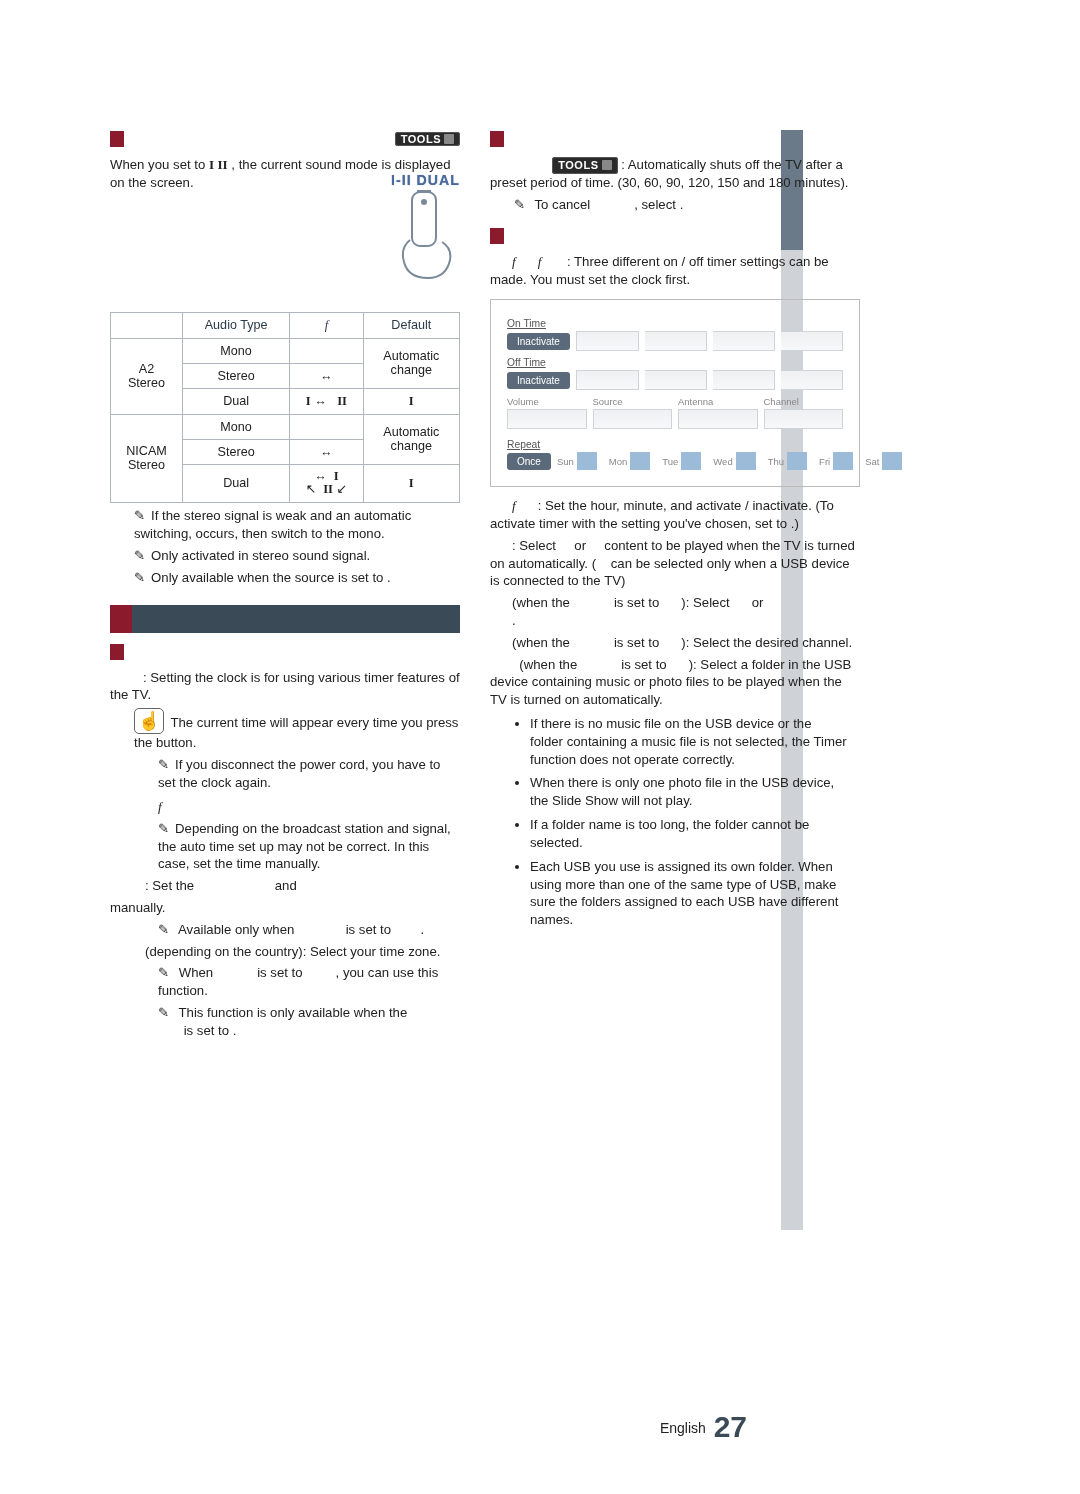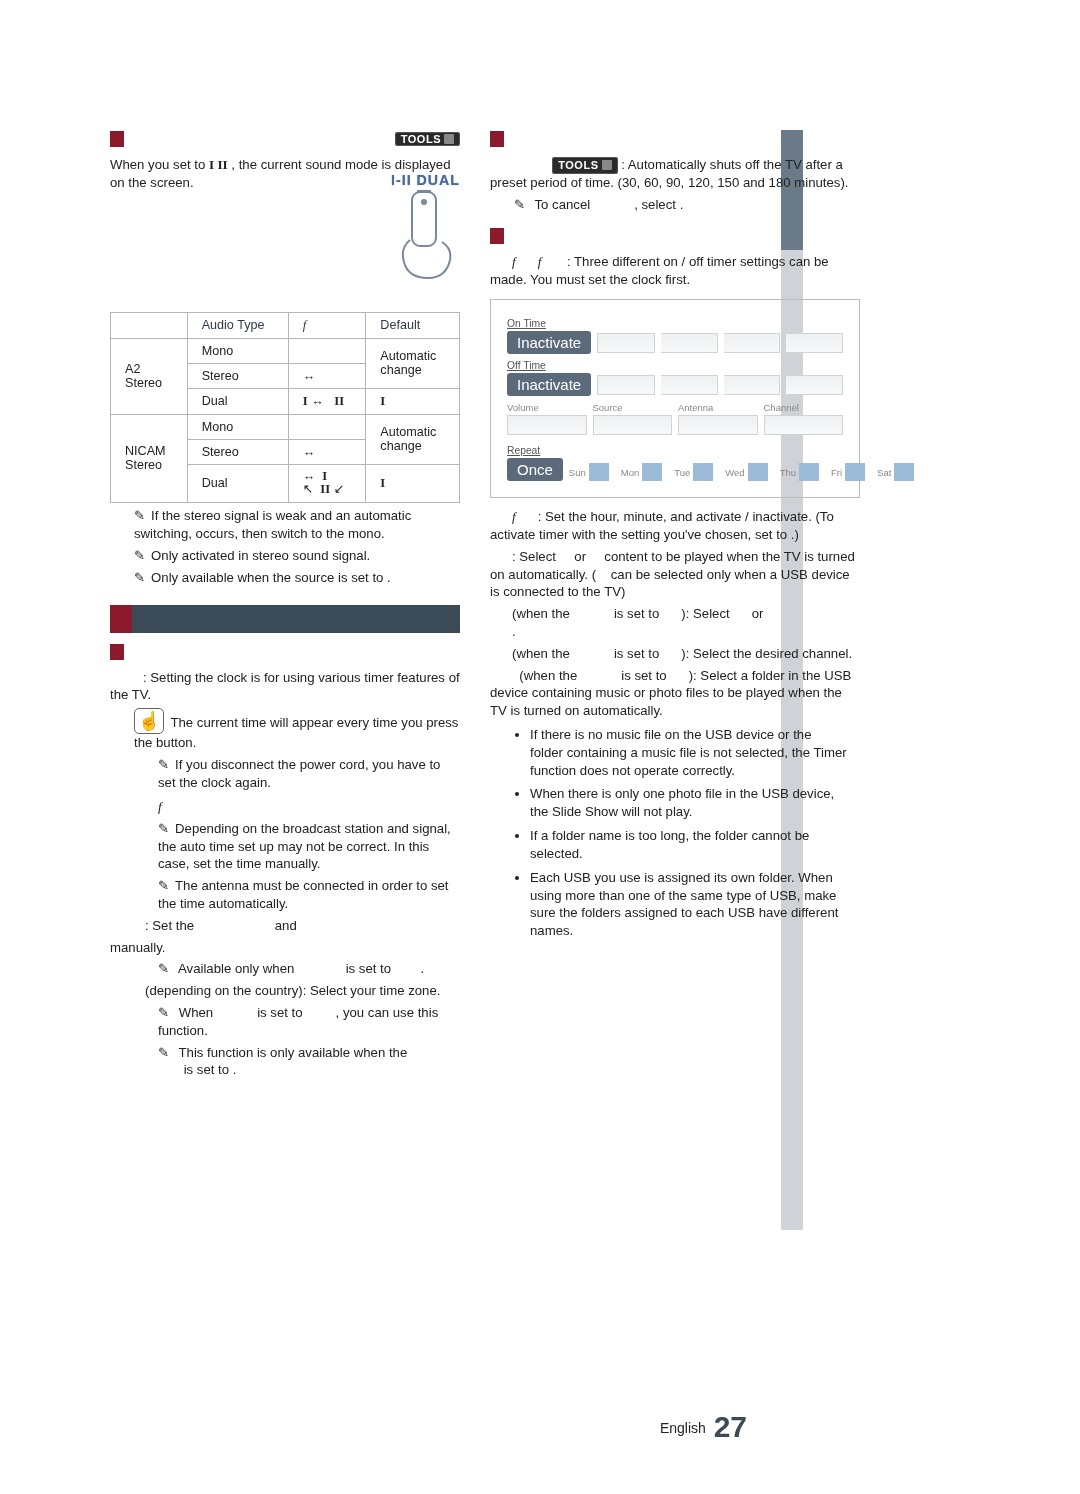--- a/index.html
+++ b/index.html
@@ -11,34 +11,34 @@
 .sq { width:14px; height:16px; background:var(--red); }
 .hdrbar h3 { margin:0; font-size:16px; flex:1; color:transparent; } 
 .tools { display:inline-flex; align-items:center; background:#2a2a2a; color:#fff; border-radius:3px; padding:1px 6px; font-size:11px; font-weight:bold; letter-spacing:.5px; box-shadow:inset 0 0 0 1px #555; }
 .tools::after { content:""; width:10px; height:10px; margin-left:3px; background:#888; border-radius:1px; }
 p, li { font-size:13.2px; line-height:1.35; margin:4px 0; }
 .indent { margin-left:24px; }
 .indent2 { margin-left:48px; }
 .note::before { content:"✎"; display:inline-block; margin-right:6px; }
 .hand-ic::before { content:"☝"; display:inline-block; font-size:18px; border:1px solid #666; border-radius:5px; padding:0 3px; margin-right:6px; }
 table.audio { border-collapse:collapse; width:100%; font-size:12.6px; margin-top:6px; }
-table.audio th, table.audio td { border:1px solid var(--line); padding:5px 14px; text-align:left; }
+table.audio th, table.audio td { border:1px solid var(--line); padding:5px 2px; text-align:center; }
 table.audio th { color:#2b3a48; font-weight:normal; }
 .f { font-style:italic; font-family:Georgia,serif; }
 .serifI { font-family:Georgia,serif; font-weight:bold; }
 .hand { position:absolute; right:0; top:60px; width:70px; height:90px; }
 .hand svg { width:100%; height:100%; }
 .dual-lbl { position:absolute; right:0; top:42px; font-weight:bold; color:#4a6a9a; text-shadow:0 0 1px #6a8ab8; letter-spacing:1px; }
 .section-band { display:flex; align-items:stretch; height:28px; margin:18px 0 10px; }
 .section-band .tab { width:22px; background:var(--red); }
 .section-band .rest { flex:1; background:var(--dark); }
 .timer-ui { border:1px solid #bbb; padding:14px 16px 10px; margin:10px 0; font-size:10.3px; color:#555; }
 .timer-ui .lbl { margin:4px 0 2px;text-decoration:underline; }
 .timer-ui .btrow { display:flex; gap:6px; align-items:center; margin-bottom:6px; }
-.pill { background:var(--mid); color:#fff; border-radius:3px; padding:3px 10px; font-size:15px; }
+.pill { background:var(--mid); color:#fff; border-radius:3px; padding:3px 10px; font-size:10px; }
 .seg { flex:1; height:18px; background:linear-gradient(#eef0f2,#f7f8f9); border:1px solid #cfd4d9; border-left:none; }
 .seg:first-of-type { border-left:1px solid #cfd4d9; }
 .dayrow { display:flex; gap:12px; align-items:flex-end; }
 .daycol { display:flex; flex-direction:row; align-items:center; gap:3px; font-size:9.5px; color:#888; }
 .daycol .box { width:20px; height:18px; background:#9bbbd8; }
 .navgrid { display:flex; gap:6px; margin-top:6px; }
 .navgrid .cell { flex:1; }
 .navgrid .cap { font-size:9.5px; color:#888; margin-bottom:2px; }
 .navgrid .seg2 { height:18px; background:linear-gradient(#eef0f2,#f7f8f9); border:1px solid #cfd4d9; }
 ul.bul { list-style:disc; padding-left:28px; margin:6px 12px; }
@@ -142,21 +142,20 @@
         <div class="sq"></div>
         <h3>&nbsp;</h3>
       </div>
 
     <p><span style="visibility:hidden">Clock</span><span>: Setting the clock is for using various timer features of the TV.</span></p>
 
     <p class="indent"><span class="hand-ic"></span><span>The current time will appear every time you press the          button.</span></p>
     <p class="indent2 note">If you disconnect the power cord, you have to set the clock again.</p>
     <p class="indent2" style="margin-top:6px"><span class="f">f</span></p>
     <p class="indent2 note">Depending on the broadcast station and signal, the auto time set up may not be correct. In this case, set the time manually.</p>
-    <p class="indent2 note">The antenna must be connected in order to set the time automatically.</p>
     <p class="indent">
       &nbsp;&nbsp;&nbsp;<span>: Set the</span>
       &nbsp;&nbsp;&nbsp;&nbsp;&nbsp;&nbsp;&nbsp;&nbsp;&nbsp;&nbsp;&nbsp;&nbsp;&nbsp;&nbsp;&nbsp;&nbsp;&nbsp;&nbsp;&nbsp;&nbsp;
       <span>and</span>
     </p>
     <p>manually.</p>
     <p class="indent2 note">
       <span>Available only when</span>
       &nbsp;&nbsp;&nbsp;&nbsp;&nbsp;&nbsp;&nbsp;&nbsp;&nbsp;&nbsp;&nbsp;&nbsp;
       <span>is set to</span>

